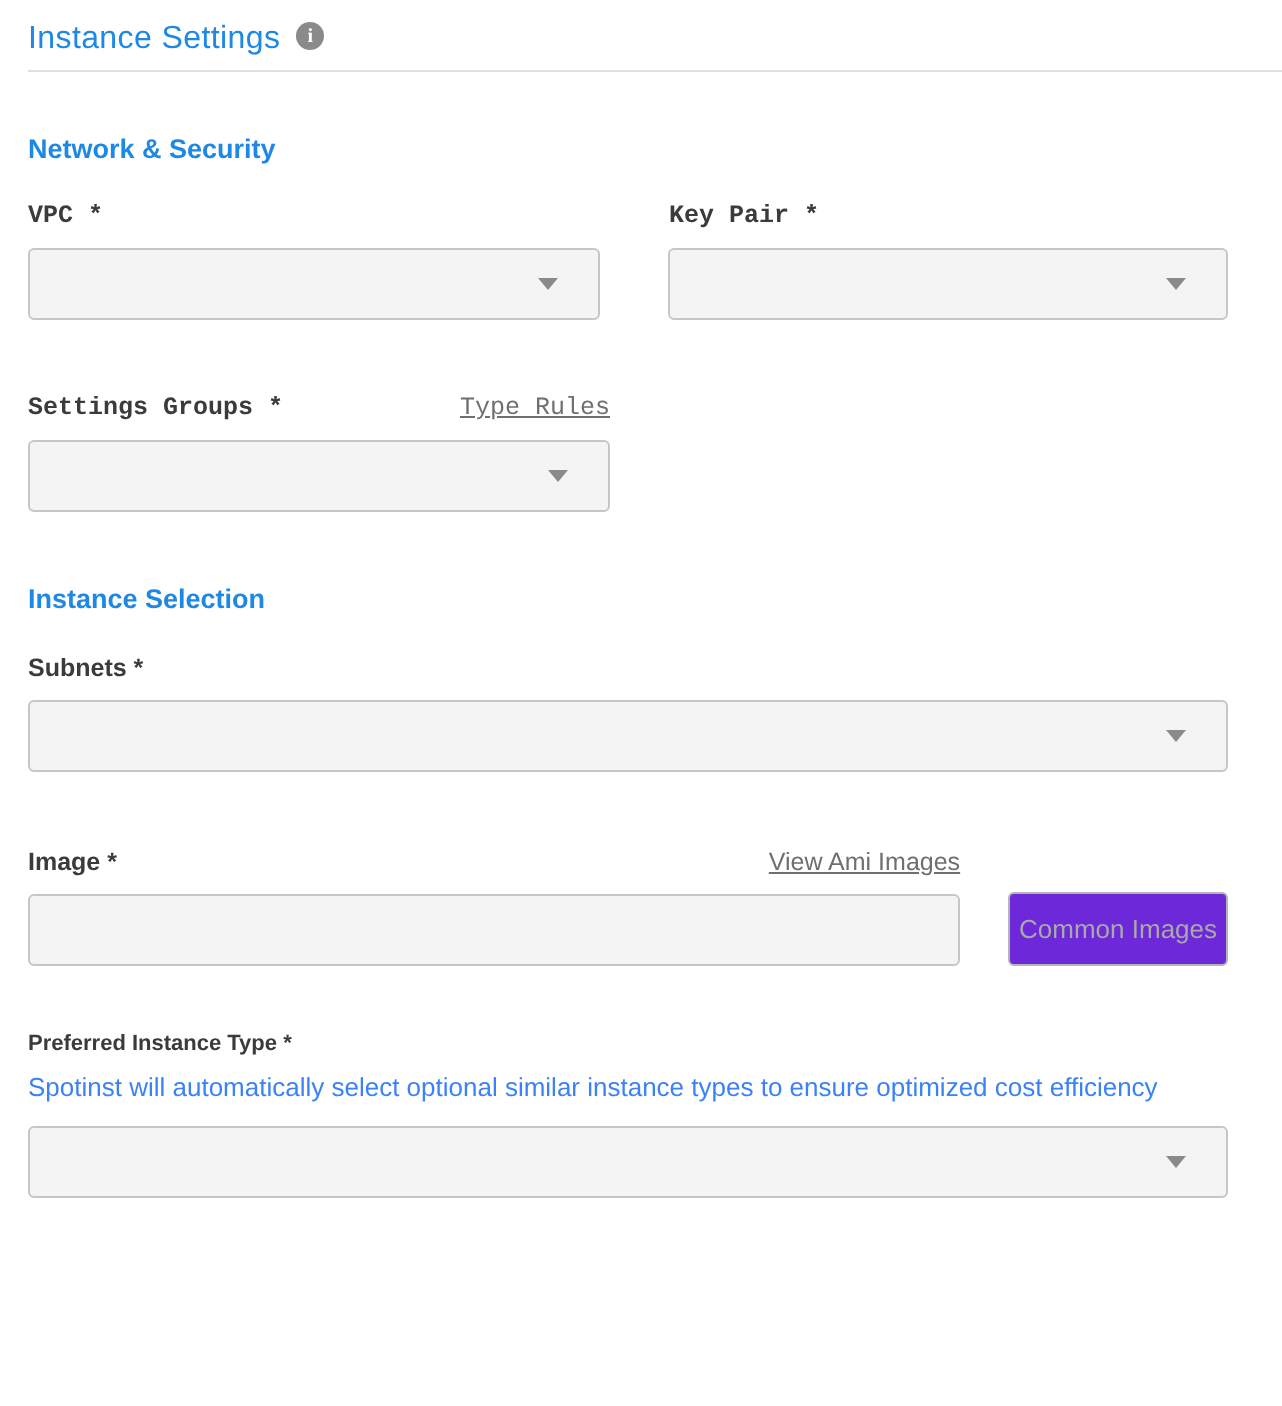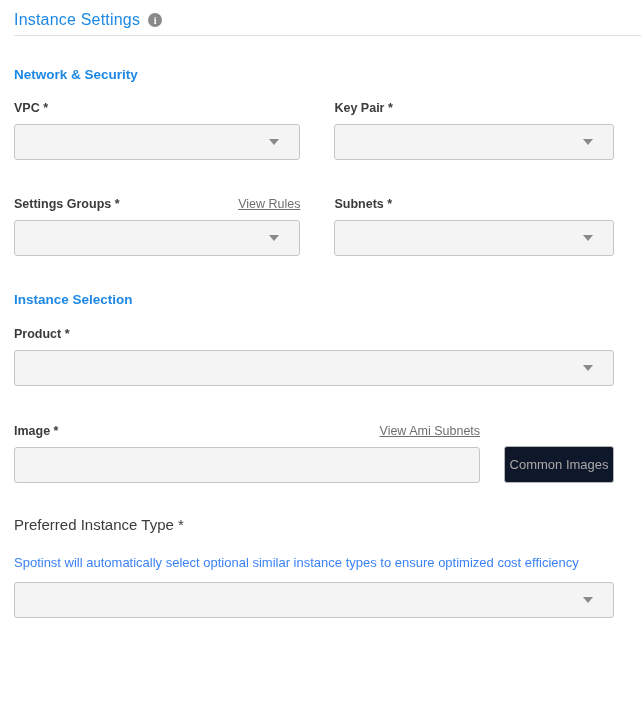--- a/index.html
+++ b/index.html
@@ -5,21 +5,21 @@
   * { box-sizing: border-box; }
   html, body { margin: 0; padding: 0; }
   body {
     width: 641px; height: 703px;
     background: #ffffff;
     font-family: "Liberation Sans", sans-serif;
     color: #3b3b3b;
     overflow: hidden;
   }
   .header {
-    display: flex; align-items: center;
+    display: flex; align-items: flex-start;
     padding: 11px 14px 6px 14px;
   }
   .page-title {
     font-size: 16px; font-weight: 500;
     color: #1E88E5;
     letter-spacing: 0.2px;
   }
   .info-icon {
     display: inline-flex; align-items: center; justify-content: center;
     width: 14px; height: 14px; border-radius: 50%;
@@ -28,21 +28,21 @@
     margin-left: 8px;
     font-family: "Liberation Serif", serif;
   }
   .divider { height: 1px; background: #e0e0e0; margin-left: 14px; }
   .content { padding: 31px 27px 0 14px; width: 641px; }
   .section-heading {
     font-size: 13.5px; font-weight: bold;
     color: #1E88E5;
     margin: 0 0 19px 0;
   }
-  .two-col { display: flex; gap: 9px; }
+  .two-col { display: flex; gap: 9px; font-family: Liberation Mono, monospace; }
   .col-left { width: 291px; }
   .col-right { width: 284px; margin-left: 25px; }
   .label-row {
     display: flex; justify-content: space-between; align-items: baseline;
     margin-bottom: 9px; min-height: 14px;
   }
   .field-label { font-size: 12.5px; font-weight: bold; color: #3b3b3b; }
   .field-link {
     font-size: 12.5px; color: #6f6f6f;
     text-decoration: underline; cursor: pointer;
@@ -75,31 +75,31 @@
     background: #f4f4f4;
     border: 1px solid #c6c6c6;
     border-radius: 3px;
     padding: 0 10px;
     font-size: 13px; color: #3b3b3b;
     font-family: "Liberation Sans", sans-serif;
     outline: none;
   }
   .common-images-btn {
     height: 37px; width: 112px;
-    background: #0f172a;
+    background: #6d28d9;
     border: 1px solid #b5b5b5;
     border-radius: 3px;
     color: #a9a9a9;
     font-size: 13px;
     display: flex; align-items: center; justify-content: center;
     cursor: pointer;
     white-space: nowrap;
     font-family: "Liberation Sans", sans-serif;
   }
-  .pref-label { font-size: 15px; font-weight: normal; color: #3b3b3b; margin-bottom: 22px; }
+  .pref-label { font-size: 11px; font-weight: bold; color: #3b3b3b; margin-bottom: 8px; }
   .pref-description { font-size: 13px; color: #3b82f6; margin-bottom: 12px; }
 </style>
 </head>
 <body>
 
 <div class="header">
   <span class="page-title">Instance Settings</span>
   <span class="info-icon">i</span>
 </div>
 <div class="divider"></div>
@@ -126,56 +126,47 @@
         <span class="dropdown-value"></span>
         <span class="caret"></span>
       </div>
     </div>
   </div>
 
   <div class="two-col row-gap-md">
     <div class="col-left">
       <div class="label-row">
         <span class="field-label">Settings Groups *</span>
-        <span class="field-link">View Rules</span>
-      </div>
-      <div class="dropdown">
-        <span class="dropdown-value"></span>
-        <span class="caret"></span>
-      </div>
-    </div>
-    <div class="col-right">
-      <div class="label-row">
-        <span class="field-label">Subnets *</span>
+        <span class="field-link">Type Rules</span>
       </div>
       <div class="dropdown">
         <span class="dropdown-value"></span>
         <span class="caret"></span>
       </div>
     </div>
   </div>
 
 
   <div class="section-heading heading-gap">Instance Selection</div>
 
   <div class="product-group">
     <div class="label-row">
-      <span class="field-label">Product *</span>
+      <span class="field-label">Subnets *</span>
     </div>
     <div class="dropdown">
       <span class="dropdown-value"></span>
       <span class="caret"></span>
     </div>
   </div>
 
   <div class="image-row">
     <div class="image-left">
       <div class="label-row">
         <span class="field-label">Image *</span>
-        <span class="field-link">View Ami Subnets</span>
+        <span class="field-link">View Ami Images</span>
       </div>
       <input class="text-field" type="text" value="" style="">
     </div>
     <div class="common-images-btn">Common Images</div>
   </div>
 
   <div>
     <div class="pref-label">Preferred Instance Type *</div>
     <div class="pref-description">Spotinst will automatically select optional similar instance types to ensure optimized cost efficiency</div>
     <div class="dropdown">

